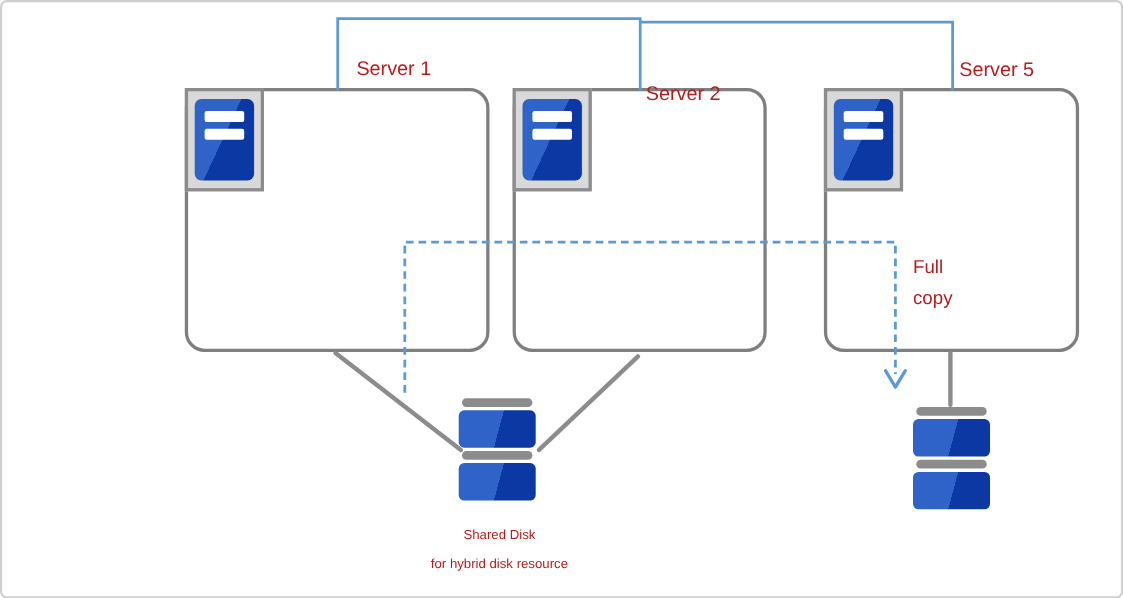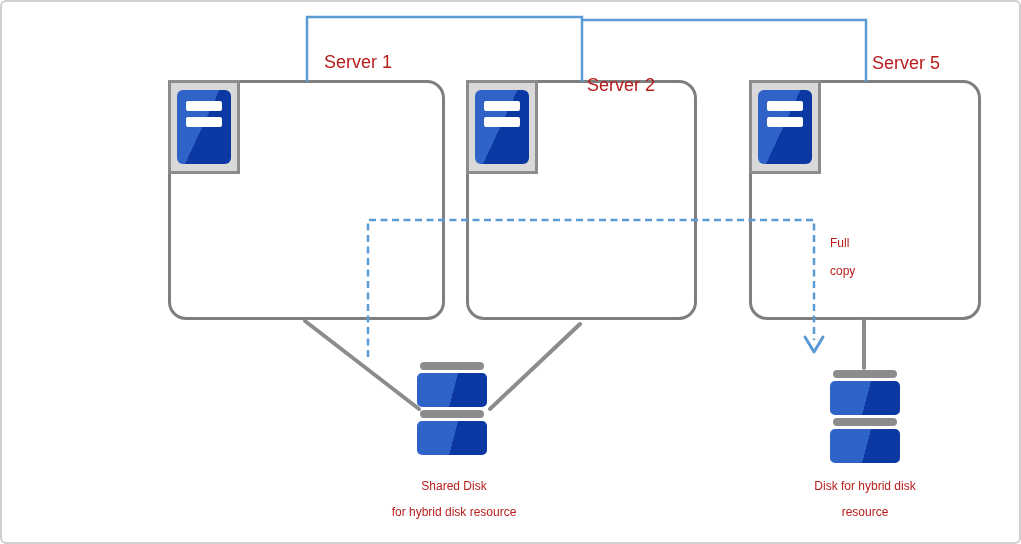--- a/index.html
+++ b/index.html
@@ -59,21 +59,21 @@
     white-space:nowrap;
     z-index:4;
   }
   .lbl-s1{left:322px;top:49px;}
   .lbl-s2{left:585px;top:50px;margin-top:22px;}
   .lbl-s3{left:870px;top:50px;}
 
   .full-copy-label{
     position:absolute;
     left:828px;top:227px;
-    font-size:12px;
+    font-size:17px;
     line-height:28px;
     white-space:pre-line;
     z-index:4;
   }
 
   .disk-stack{position:absolute;width:70px;z-index:3;}
   .disk-left{left:415px;top:360px;}
   .disk-right{left:828px;top:368px;}
   .disk-bar{
     width:64px;height:8px;margin:0 auto;
@@ -166,16 +166,14 @@
 
   <div class="disk-stack disk-right">
     <div class="disk-bar"></div>
     <div class="disk-body"></div>
     <div class="disk-bar"></div>
     <div class="disk-body"></div>
   </div>
 
   <div class="disk-label lbl-shared">Shared Disk
 for hybrid disk resource</div>
-  <div class="disk-label lbl-hybrid">Disk for hybrid disk
-resource</div>
 
 </div>
 
 </body></html>

